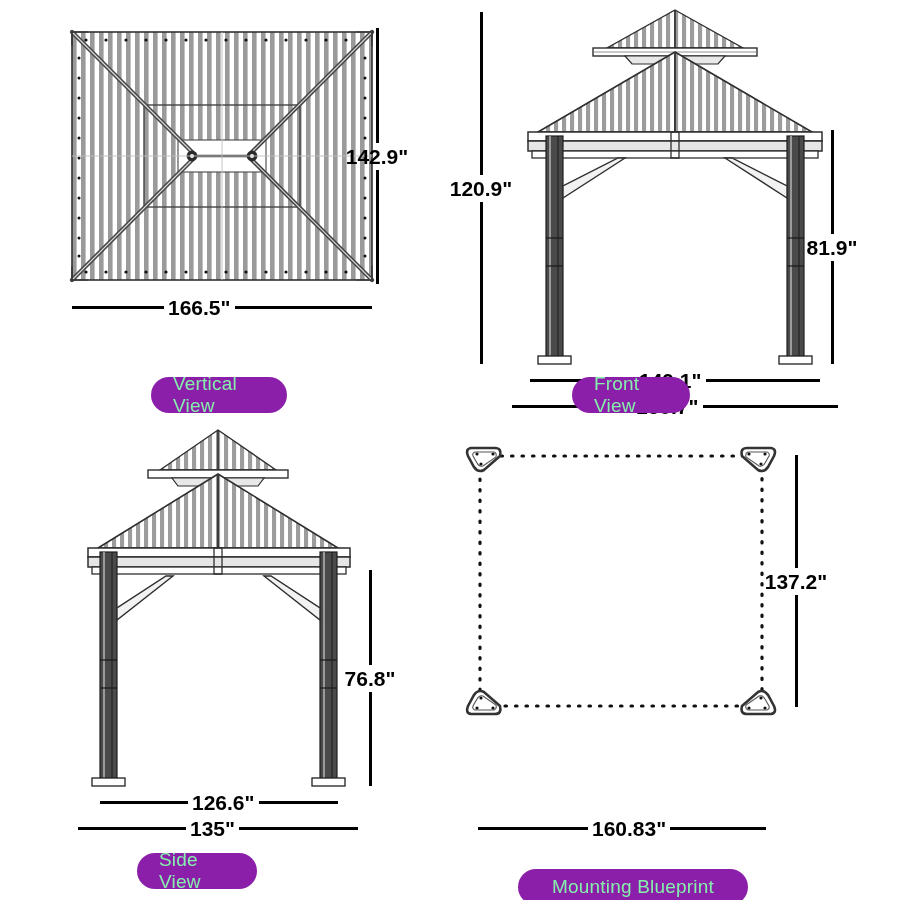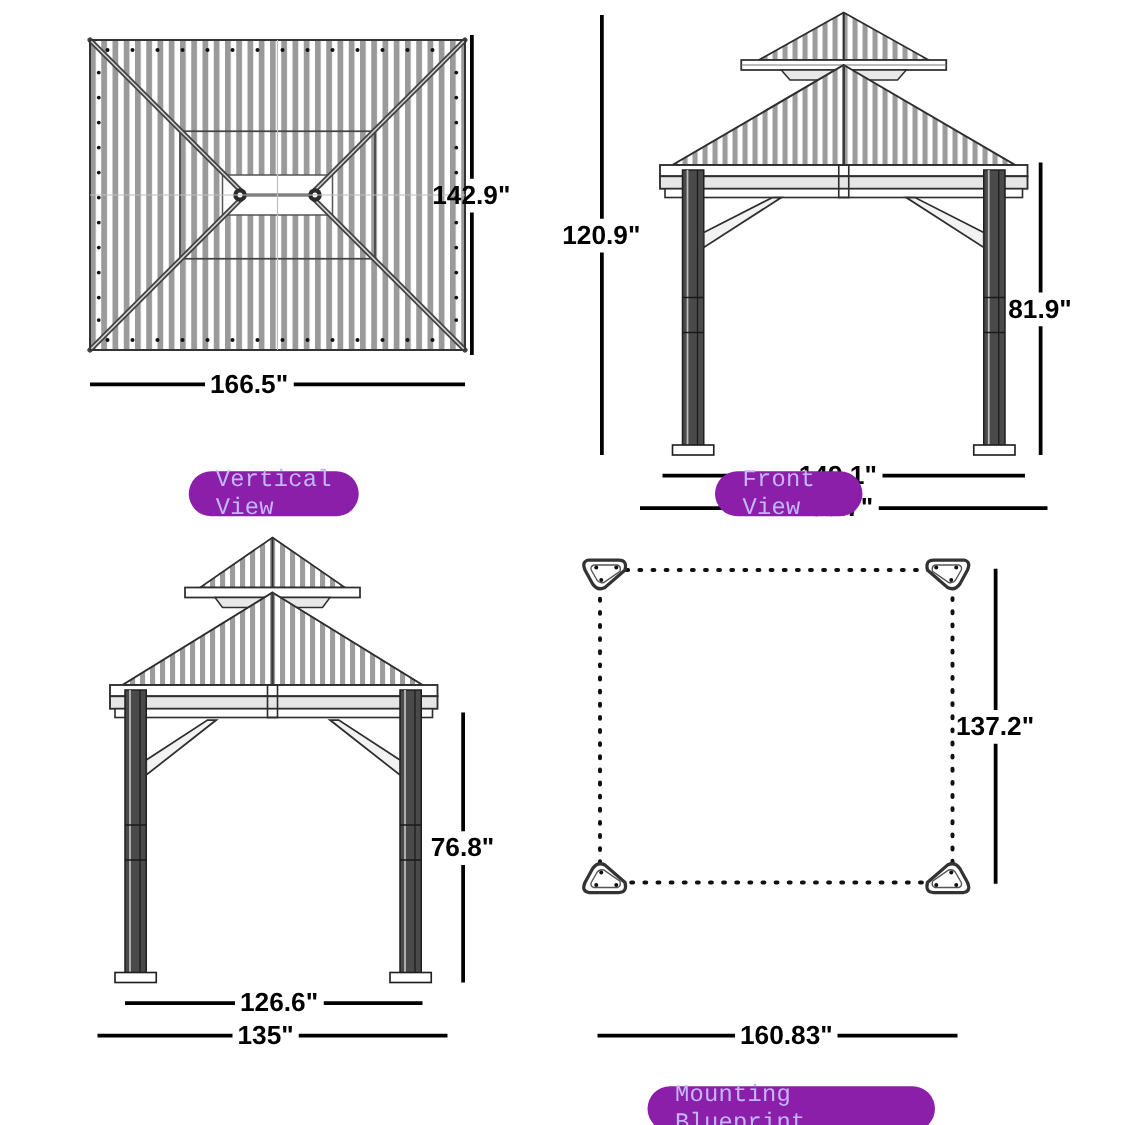--- a/index.html
+++ b/index.html
@@ -27,23 +27,23 @@
   
   .vdim{position:absolute;display:flex;flex-direction:column;align-items:center;}
   .vdim .vbar{width:0;border-left:3px solid #000;}
   .vdim .vval{font-weight:bold;font-size:21px;line-height:1;padding:3px 0;}
 
   
   .pill{
     position:absolute;
     display:flex;align-items:center;justify-content:center;
     background:#8B1FA9;
-    color:#c4b5fd;
+    color:#86efac;
     border-radius:999px;
-    font-family:Liberation Mono, monospace;
+    font-family:Liberation Sans, sans-serif;
     font-size:19px;
     font-weight:normal;
     letter-spacing:0.2px;
     height:36px;
     box-sizing:border-box;
     padding:0 22px;
     user-select:none;
   }
 </style>
 </head>
@@ -316,20 +316,23 @@
       <div class="val">126.6"</div>
       <div class="bar" style="flex:1;"></div>
     </div>
 
     <div class="hdim" style="left:78px;top:398px;width:280px;">
       <div class="bar" style="width:108px;"></div>
       <div class="val">135"</div>
       <div class="bar" style="flex:1;"></div>
     </div>
 
+    <div class="pill" style="left:137px;top:433px;width:120px;">
+      <span>Side View</span>
+    </div>
   </div>
 
   <div class="quad" id="quad-mount">
 
     <svg class="draw" width="450" height="420" viewBox="0 0 450 420">
 
       <rect x="30" y="36" width="282" height="250" fill="none" stroke="#111" stroke-width="3.2" stroke-dasharray="1.5 9" stroke-linecap="round"></rect>
 
       <g>
         <path d="M21 28 L45 28 Q52 28 50 36 L34 50 Q28 53 24 47 L18 36 Q15 29 21 28 Z" fill="#ffffff" stroke="#333" stroke-width="2.6"></path>

